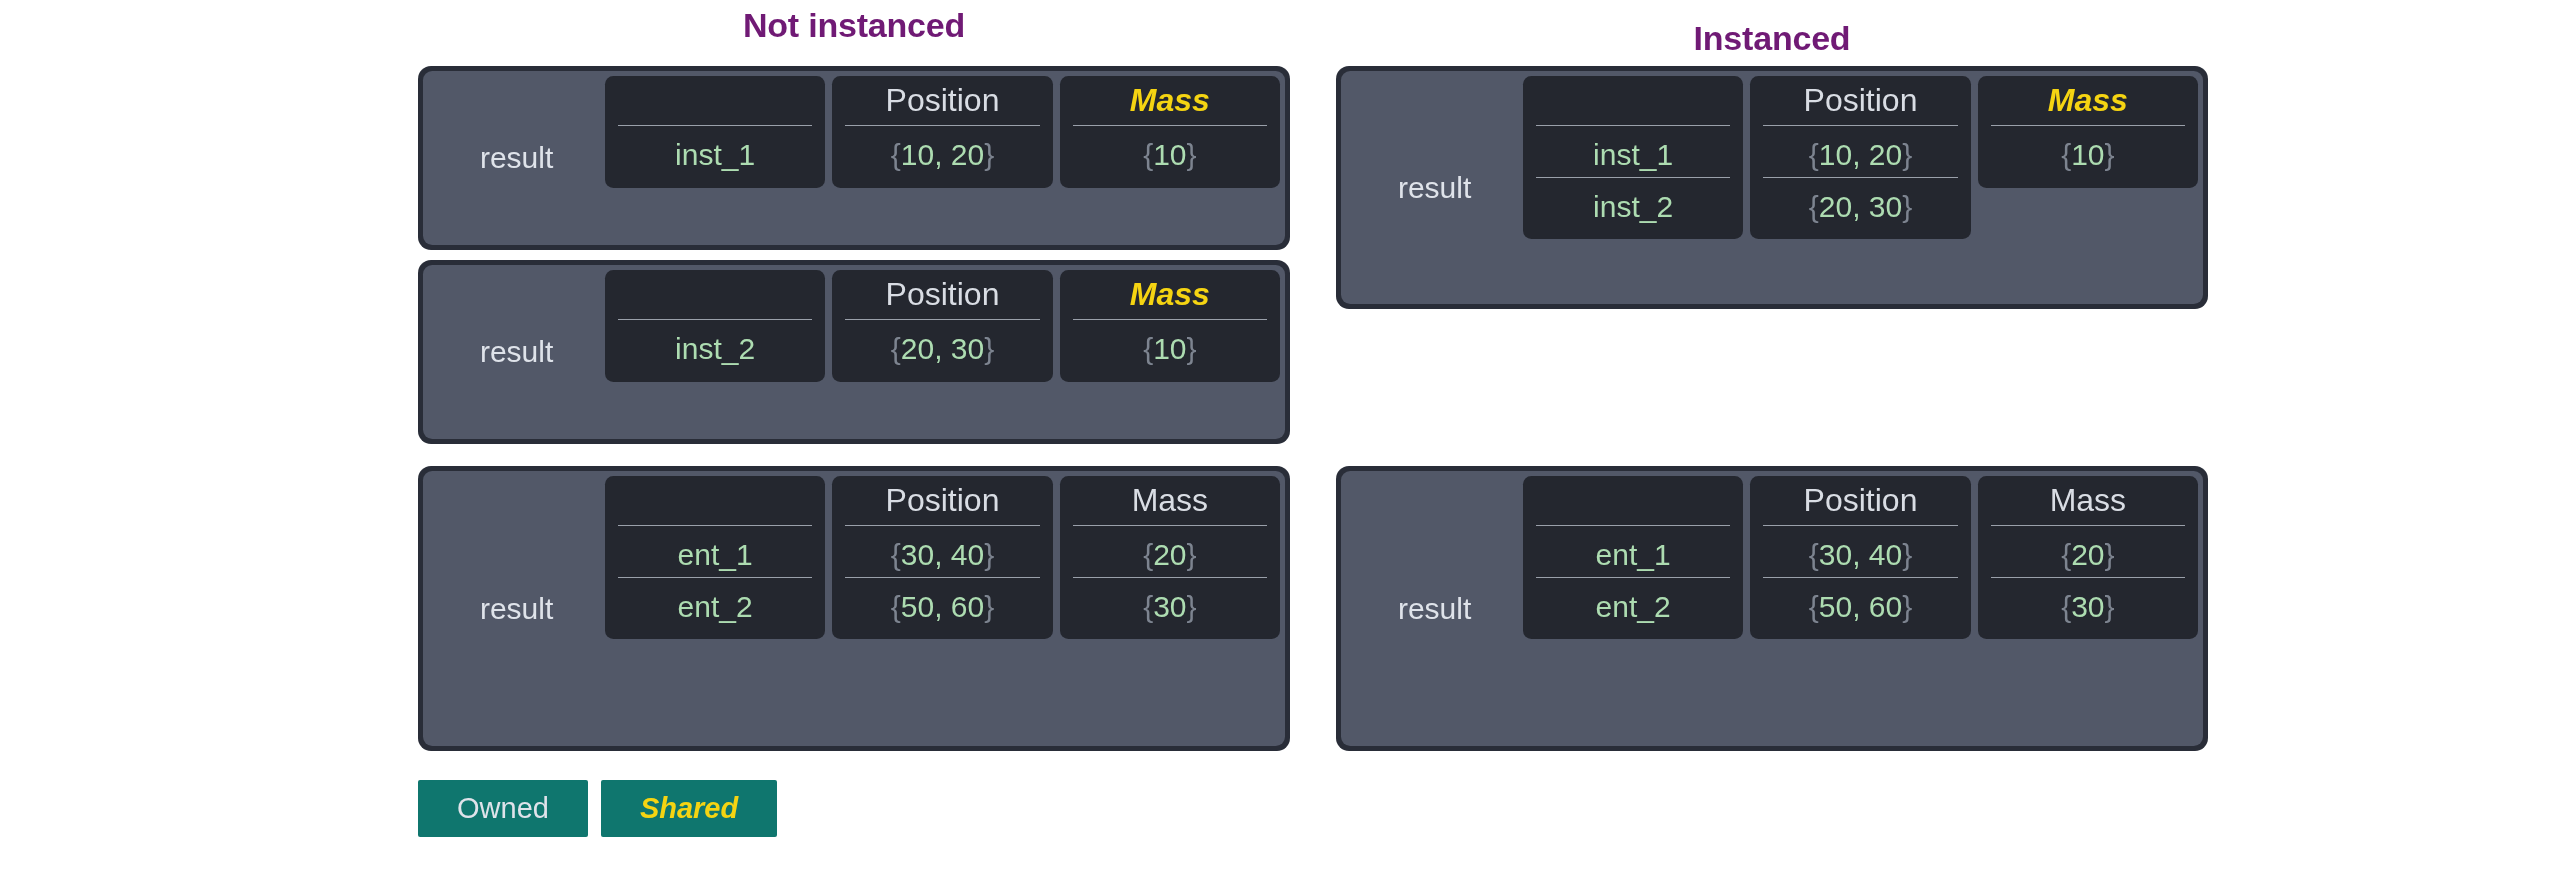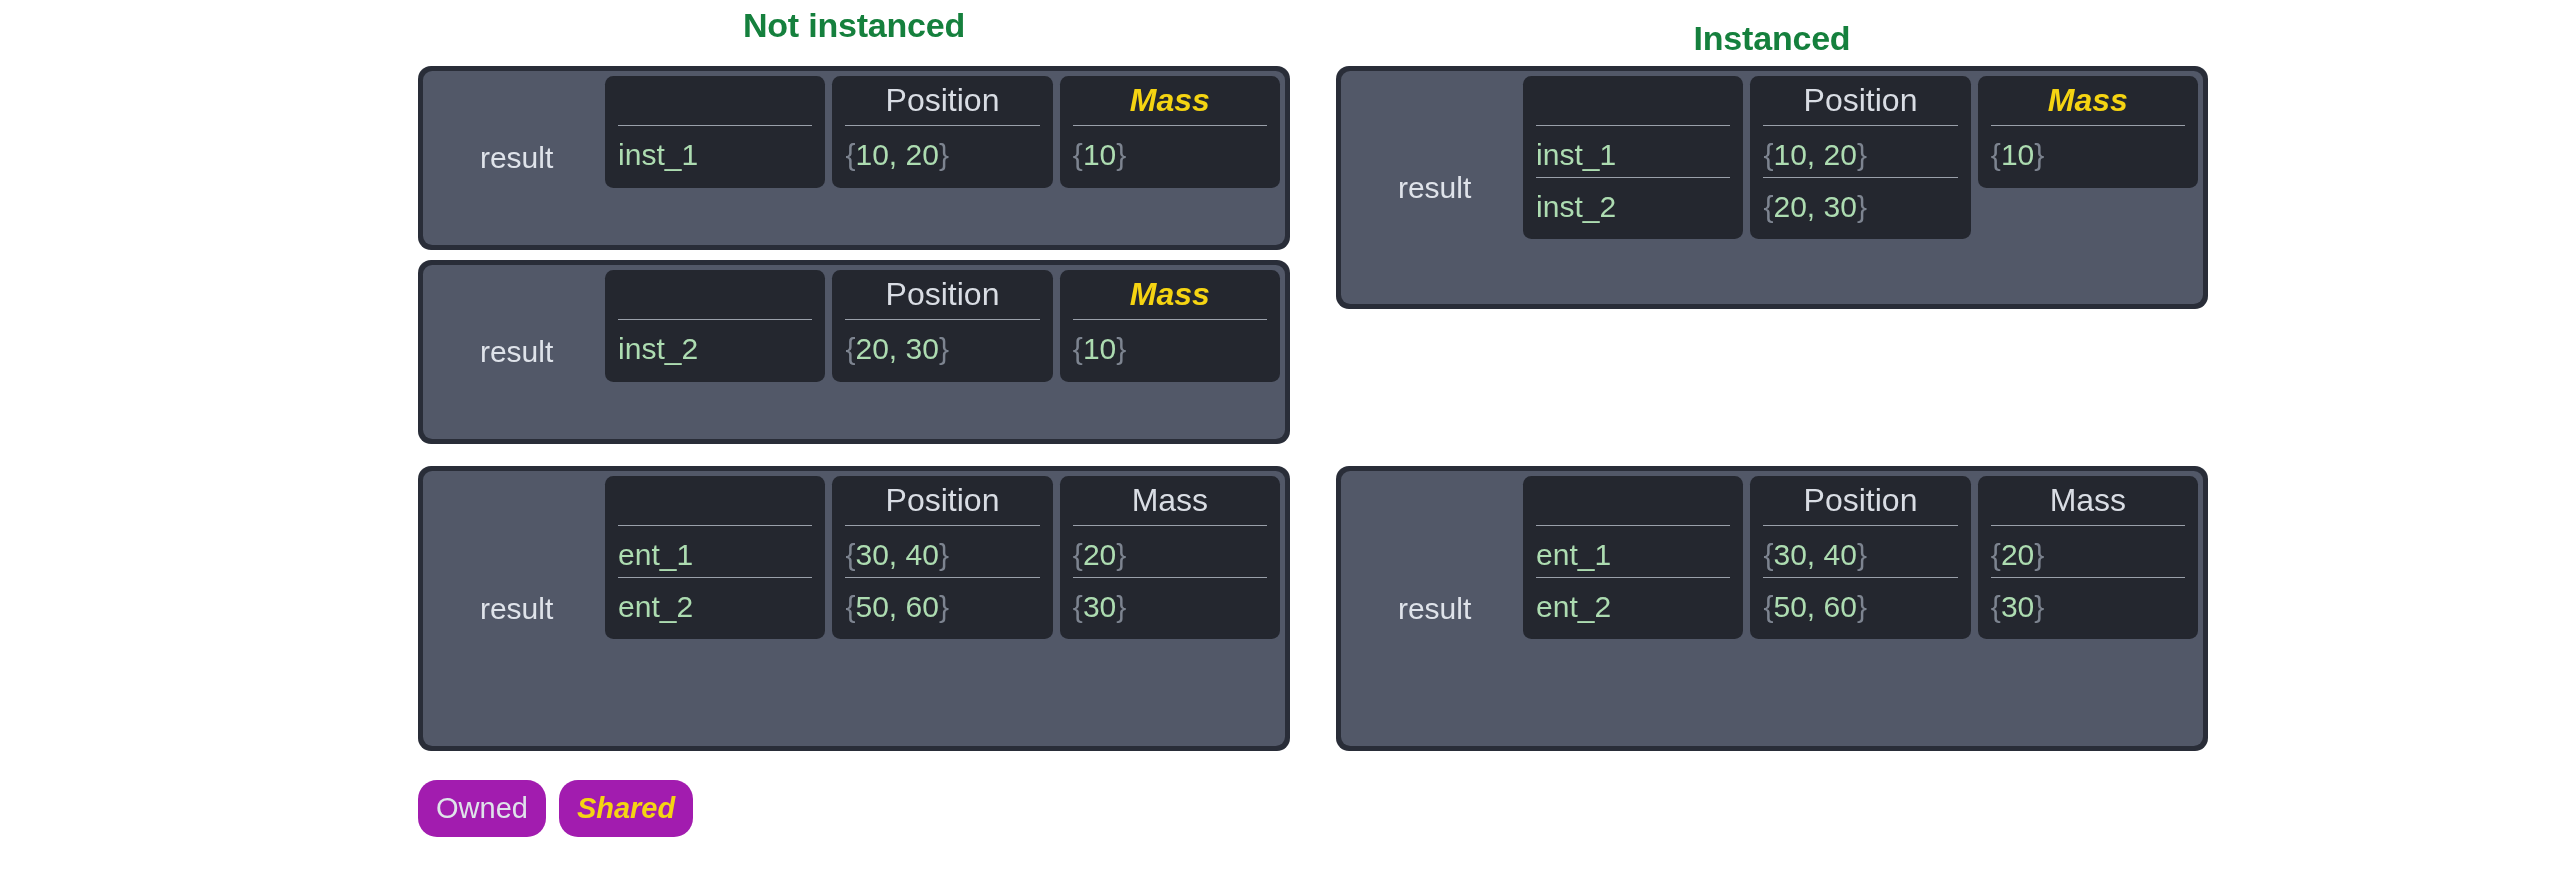--- a/index.html
+++ b/index.html
@@ -13,21 +13,21 @@
     font-family: "Liberation Sans", sans-serif;
     position: relative;
     overflow: hidden;
   }
 
   
   .col-title {
     position: absolute;
     font-size: 34px;
     font-weight: bold;
-    color: #15803d;
+    color: #701a75;
     text-align: center;
     white-space: nowrap;
     letter-spacing: -0.2px;
   }
   #title-left  { left: 418px;  width: 872px; top: 5.5px; }
   #title-right { left: 1336px; width: 872px; top: 19px; }
 
   
   .block {
     position: absolute;
@@ -87,43 +87,43 @@
     white-space: nowrap;
   }
   .col-head.shared {
     color: #f5d412;
     font-style: italic;
     font-weight: bold;
   }
   .col-head.empty { color: transparent; }
 
   .cell {
-    text-align: left;
+    text-align: center;
     font-size: 30px;
     color: #addcb1;
     border-top: 1.8px solid #9aa0aa;
     padding: 11px 0 3.7px 0;
     line-height: 1.2;
     white-space: nowrap;
   }
   .brace { color: #7d8490; }
 
   
   #legend {
     position: absolute;
     left: 418px;
     top: 780px;
     display: flex;
     flex-direction: row;
     gap: 13px;
   }
   .legend-chip {
-    background: #a21caf;
-    border-radius: 19px;
-    padding: 12px 18px;
+    background: #0f766e;
+    border-radius: 2px;
+    padding: 12px 39px;
     font-size: 29px;
     color: #dfe3ea;
     white-space: nowrap;
   }
   .legend-chip.shared {
     color: #f5d412;
     font-style: italic;
     font-weight: bold;
     text-align: center;
   }

